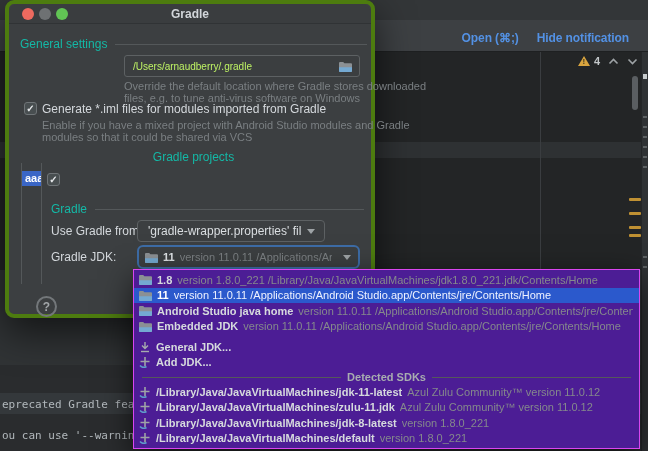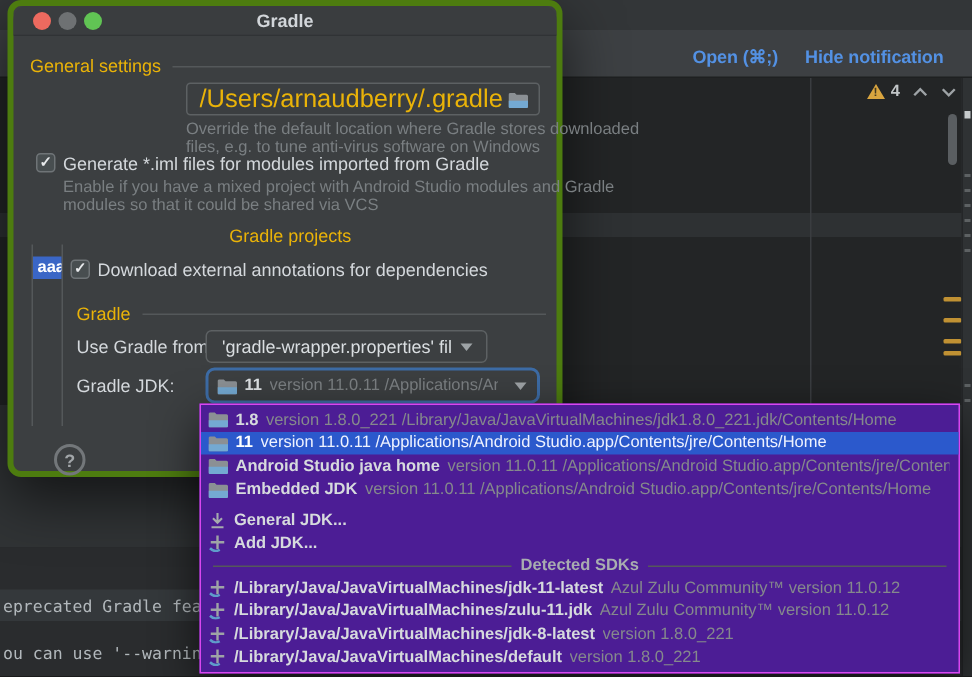--- a/index.html
+++ b/index.html
@@ -40,29 +40,29 @@
           border:4px solid #4d7c0f;box-shadow:0 14px 38px rgba(0,0,0,.6);z-index:5;}
   .titlebar{position:absolute;left:0;top:0;width:100%;height:20px;background:#3a3d3f;
             border-radius:9px 9px 0 0;border-bottom:1px solid #303335;
             display:flex;align-items:center;justify-content:center;}
   .title{font-size:12px;font-weight:700;color:#d2d6da;}
   .lights{position:absolute;left:13px;top:4px;display:flex;gap:5px;}
   .light{width:12px;height:12px;border-radius:50%;}
   .l-red{background:#ed6a5f;} .l-gray{background:#6e7173;} .l-green{background:#61c454;}
 
   .sec{position:absolute;display:flex;align-items:center;gap:8px;}
-  .sec span{font-size:12px;color:#eab308;white-space:nowrap;}
+  .sec span{font-size:12px;color:#14b8a6;white-space:nowrap;}
   .sec i{flex:1;height:1px;background:#54585a;}
   .lbl{position:absolute;font-size:12px;color:#d4d8dc;white-space:nowrap;}
   .help{position:absolute;font-size:11px;color:#7a7f82;white-space:nowrap;}
 
   .field{position:absolute;left:115px;top:51px;width:236px;height:22px;background:#3b3e40;
          border:1px solid #5d6163;border-radius:3px;display:flex;align-items:center;
          padding:0 7px 0 8px;}
-  .field .val{flex:1;font-size:17px;color:#eab308;white-space:nowrap;overflow:hidden;}
+  .field .val{flex:1;font-size:10px;color:#bef264;white-space:nowrap;overflow:hidden;}
 
   .cb{position:absolute;width:13px;height:13px;background:#484e50;border:1px solid #6f7477;
       border-radius:3px;color:#e8eaec;font-size:10px;font-weight:700;line-height:11px;
       text-align:center;cursor:pointer;}
   .proj-panel{position:absolute;left:12px;top:159px;width:21px;height:121px;
               border-left:1px solid #54585a;border-right:1px solid #54585a;}
   .proj-item{position:absolute;left:13px;top:167px;width:19px;height:15px;background:#3a66c6;
              color:#fff;font-size:11px;font-weight:600;line-height:15px;padding-left:3px;
              overflow:hidden;white-space:nowrap;cursor:pointer;}
 
@@ -181,21 +181,20 @@
 
     <div class="sec" style="left:11px;top:146px;width:347px;flex-direction:column;">
       <span>Gradle projects</span>
         <i></i>
     </div>
 
     <div class="proj-panel"></div>
     <div class="proj-item">aaa</div>
 
     <div class="cb" style="left:38px;top:169px;">✓</div>
-    <div class="lbl" style="left:56px;top:169px;">Download external annotations for dependencies</div>
 
     <div class="sec" style="left:42px;top:198px;width:313px;">
       <span>Gradle</span>
         <i></i>
     </div>
 
     <div class="lbl" style="left:42px;top:220px;">Use Gradle from:</div>
     <div class="combo combo1">
       <span class="ctext">'gradle-wrapper.properties' file</span>
       <span class="arrow"></span>

